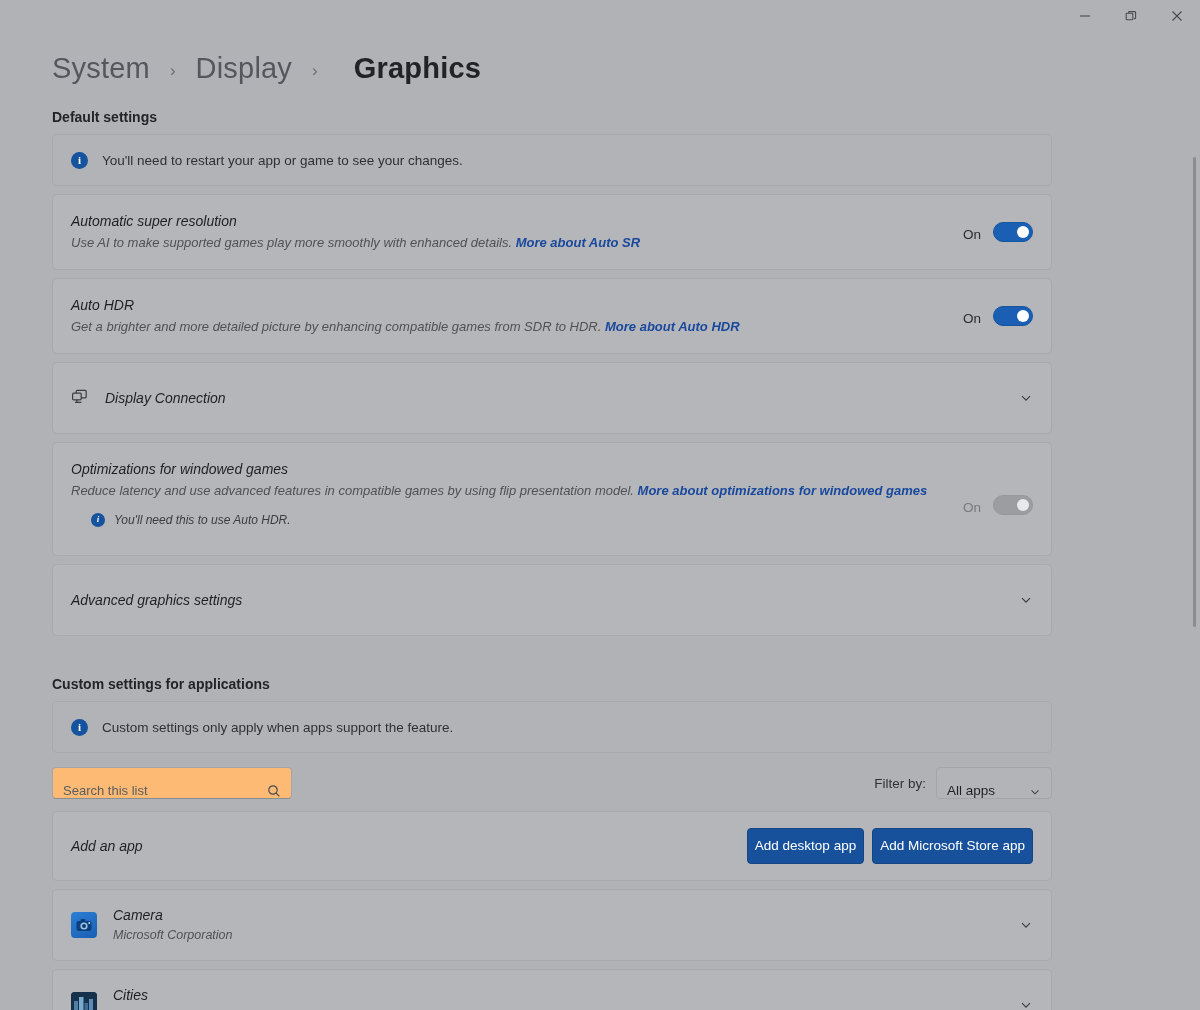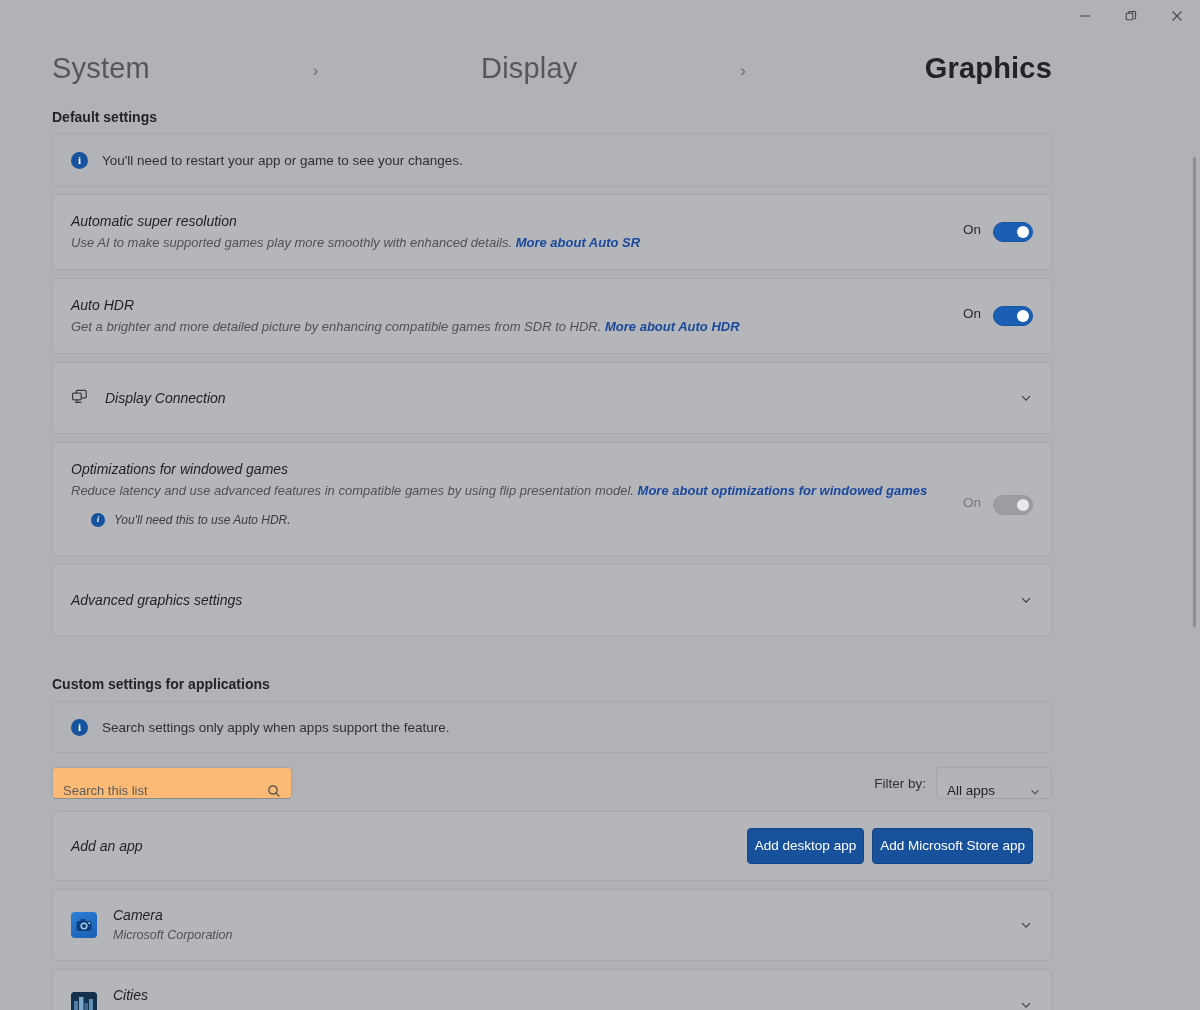--- a/index.html
+++ b/index.html
@@ -48,25 +48,24 @@
   .content {
     width: 1104px;
     padding-left: 52px;
     padding-right: 52px;
   }
 
   
   .breadcrumb {
     display: flex;
     align-items: center;
-    gap: 0;
+    gap: 20px;
     padding-top: 20px;
     padding-bottom: 10px;
     white-space: nowrap;
-    justify-content: space-between;
   }
   .crumb {
     font-size: 29px;
     font-weight: 400;
     color: #55575c;
     letter-spacing: 0.2px;
   }
   .crumb.current {
     color: #222326;
     font-weight: 600;
@@ -160,21 +159,21 @@
     display: flex;
     align-items: center;
     gap: 9px;
     margin-top: 12px;
     padding-left: 20px;
   }
 
   
   .toggle-wrap {
     display: flex;
-    align-items: flex-start;
+    align-items: flex-end;
     gap: 12px;
     flex: 0 0 auto;
   }
   .toggle-label { font-size: 13.5px; color: #2b2d30; }
   .toggle-label.off { color: #77797d; }
   .toggle {
     width: 40px; height: 20px;
     border-radius: 10px;
     background: #1a5fb4;
     position: relative;
@@ -444,21 +443,21 @@
         <svg width="14" height="14" viewBox="0 0 14 14" fill="none" stroke="currentColor" stroke-width="1.2">
             <path d="M3 5.2l4 4 4-4"></path>
           </svg>
       </span>
     </div>
 
     <div class="section-title spaced">Custom settings for applications</div>
 
     <div class="card info-card">
       <span class="info-icon">i</span>
-      <span class="info-text">Search settings only apply when apps support the feature.</span>
+      <span class="info-text">Custom settings only apply when apps support the feature.</span>
     </div>
 
     <div class="filter-row">
       <div class="search-box">
         <input type="text" placeholder="Search this list" style="">
         <span class="search-icon">
           <svg width="14" height="14" viewBox="0 0 14 14" fill="none" stroke="currentColor" stroke-width="1.2">
             <circle cx="6" cy="6" r="4.2"></circle>
               <path d="M9.2 9.2l3.2 3.2"></path>
           </svg>

